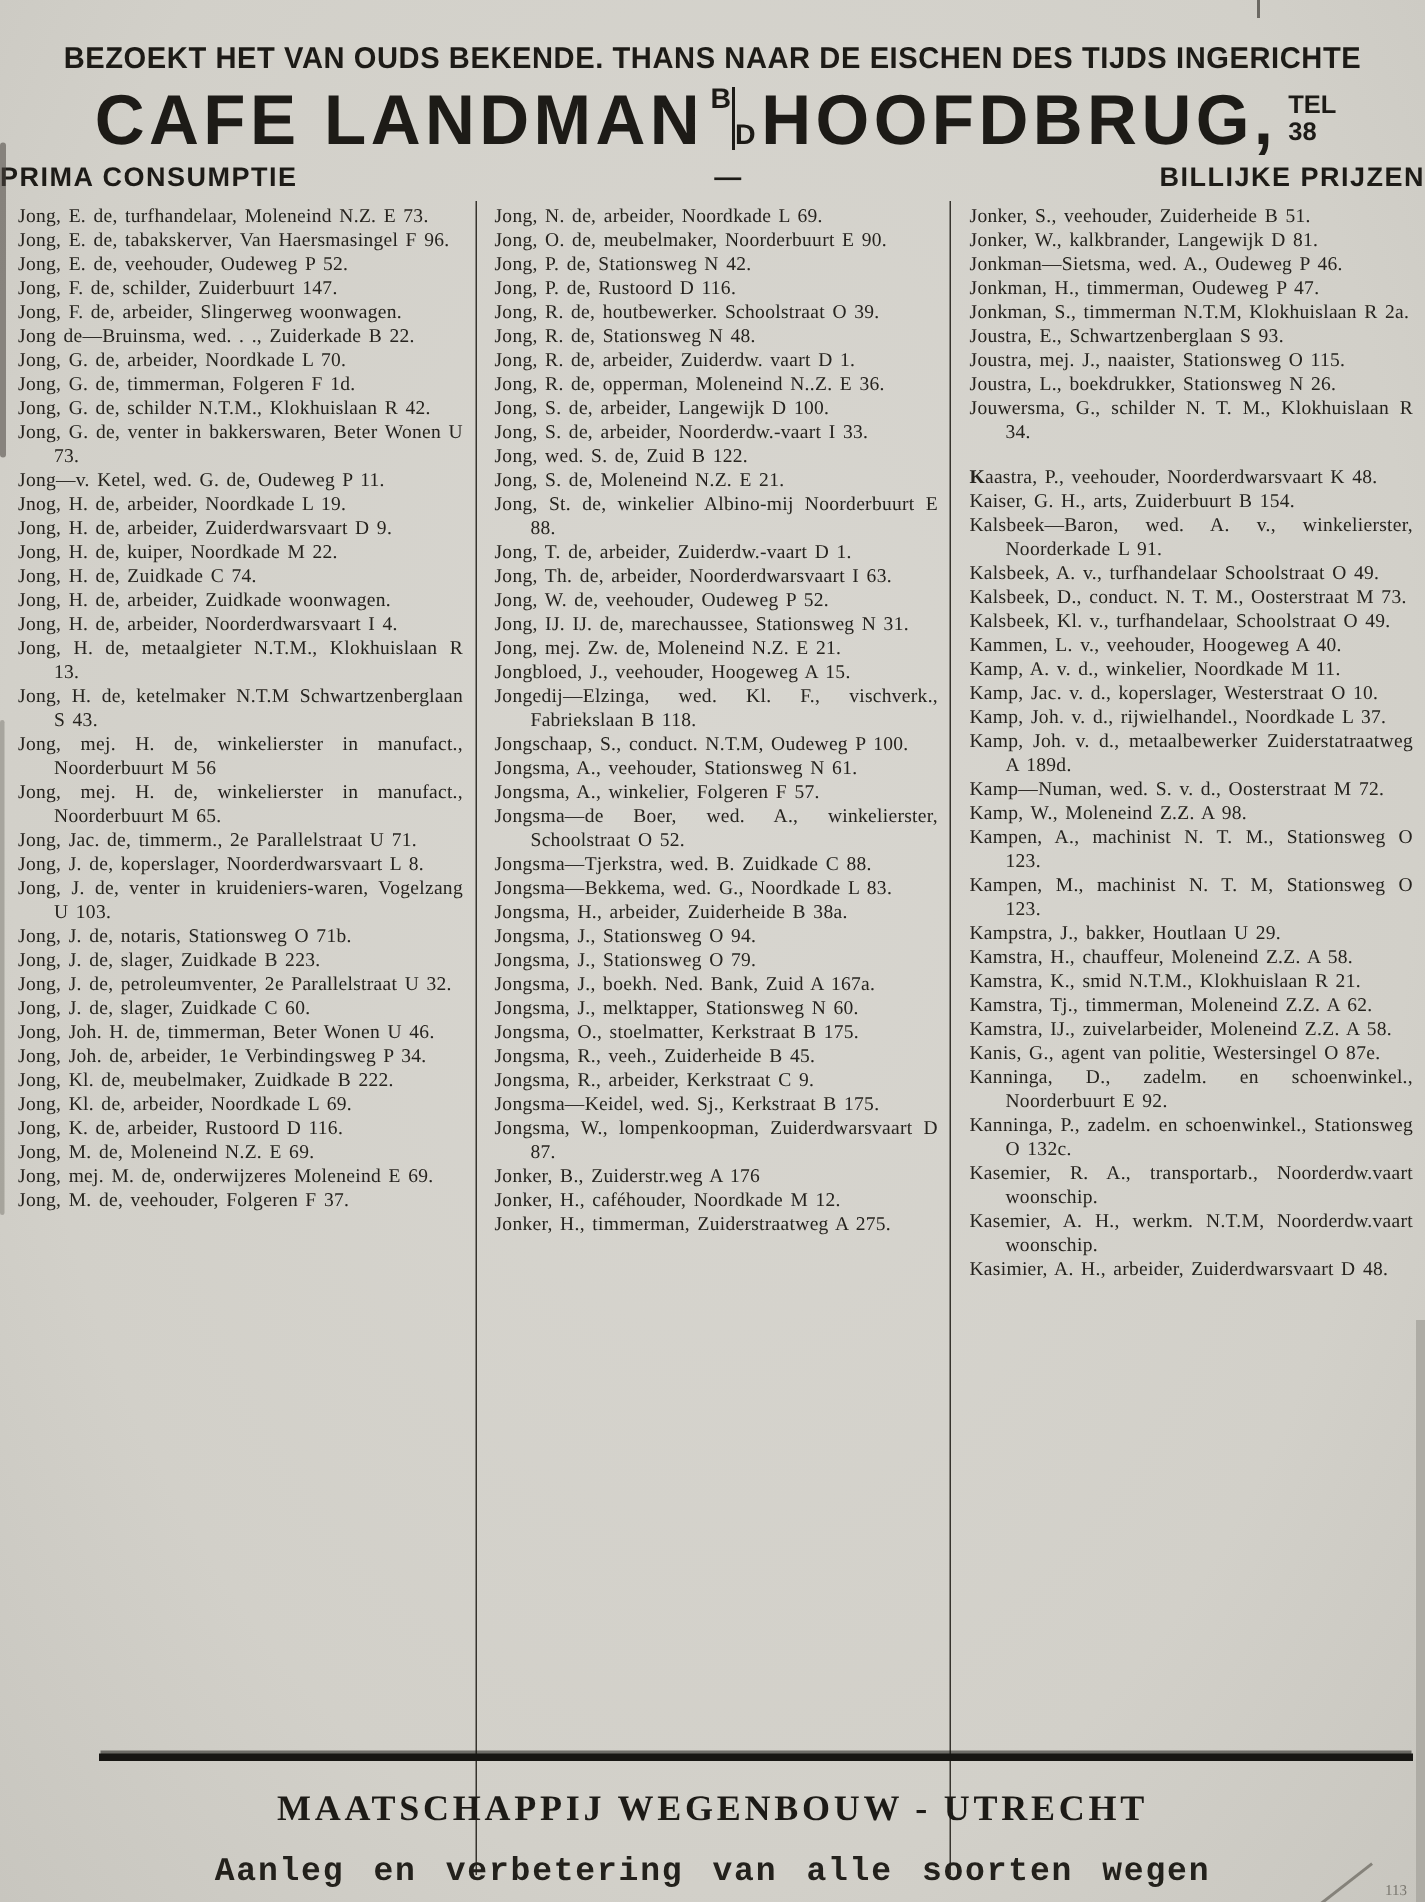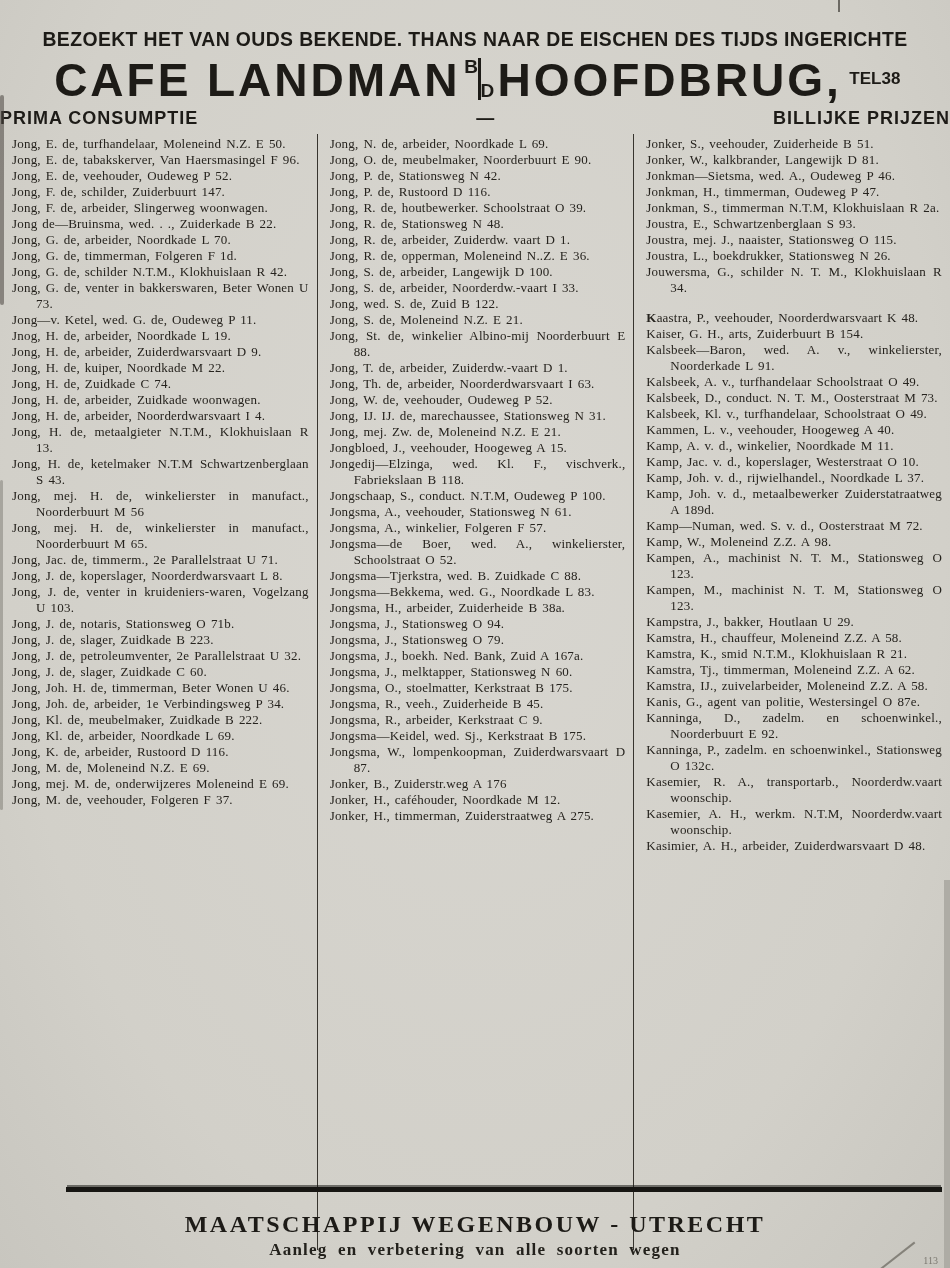--- a/index.html
+++ b/index.html
@@ -25,21 +25,21 @@
     margin-top:2px;height:52px;color:#1d1b17;
   }
   .title-big{
     font-weight:bold;font-size:47px;letter-spacing:3px;line-height:1;
     transform:scaleX(.98);white-space:nowrap;
   }
   .bd-block{position:relative;width:30px;height:46px;flex:0 0 auto;}
   .bd-block .bar{position:absolute;left:14px;top:2px;width:2.5px;height:42px;background:#1d1b17;}
   .bd-top{position:absolute;left:0;top:0;font-weight:bold;font-size:19px;}
   .bd-bottom{position:absolute;right:0;bottom:0;font-weight:bold;font-size:19px;}
-  .tel-block{display:flex;flex-direction:row;align-items:flex-start;line-height:1.05;font-weight:bold;font-size:17px;margin-left:4px;}
+  .tel-block{display:flex;flex-direction:column;align-items:flex-start;line-height:1.05;font-weight:bold;font-size:17px;margin-left:4px;}
   .subline{margin-top:3px;font-weight:bold;font-size:18px;letter-spacing:1px;color:#1d1b17;
     display:flex;justify-content:space-between;gap:26px;}
   
   .columns{
     display:grid;grid-template-columns:1fr 1fr 1fr;
     margin-top:5px;height:1116px;overflow:hidden;
   }
   .col{padding:2px 8px 0 12px;overflow:hidden;}
   .col + .col{border-left:1.5px solid #37342e;}
   .entry{
@@ -50,22 +50,22 @@
   .entry.gap{margin-top:14px;}
   .entry b{font-weight:bold;}
   
   .footer-ad{position:absolute;left:0;right:0;bottom:8px;text-align:center;}
   .footer-rule{height:5px;background:#171613;margin:0 8px 9px 66px;box-shadow:0 -3px 0 -1px #17161388;}
   .footer-line1{
     font-family:"Liberation Serif","DejaVu Serif",serif;
     font-weight:bold;font-size:24px;letter-spacing:2.5px;color:#1d1b17;white-space:nowrap;margin-top:19px;
   }
   .footer-line2{
-    font-family:Liberation Serif, serif;
-    font-weight:bold;font-size:17px;letter-spacing:1.2px;word-spacing:5px;color:#23211c;margin-top:2px;white-space:nowrap;
+    font-family:Liberation Mono, monospace;
+    font-weight:bold;font-size:22px;letter-spacing:1.2px;word-spacing:5px;color:#23211c;margin-top:15px;white-space:nowrap;
   }
   .page-number{position:absolute;right:12px;bottom:2px;font-size:10px;color:#7a776f;}
   
   .art-left1{position:absolute;left:0;top:95px;width:4px;height:210px;background:#4a463f;opacity:.55;border-radius:2px;}
   .art-left2{position:absolute;left:0;top:480px;width:3px;height:330px;background:#5a564e;opacity:.35;border-radius:2px;}
   .art-right{position:absolute;right:0;top:880px;width:6px;height:390px;background:#aeaca5;}
   .art-scratch{position:absolute;right:28px;bottom:4px;width:70px;height:1.5px;background:#57534b;transform:rotate(-38deg);opacity:.6;}
   .art-topmark{position:absolute;left:838px;top:0;width:2px;height:12px;background:#403d37;opacity:.7;}
 </style>
 </head>
@@ -90,21 +90,21 @@
     </div>
     <div class="subline">
       <span>PRIMA CONSUMPTIE</span>
       <span>—</span>
       <span>BILLIJKE PRIJZEN</span>
     </div>
   </div>
 
   <div class="columns">
     <div class="col">
-        <div class="entry">Jong, E. de, turfhandelaar, Moleneind N.Z. E 50.</div>
+        <div class="entry">Jong, E. de, turfhandelaar, Moleneind N.Z. E 73.</div>
         <div class="entry">Jong, E. de, tabakskerver, Van Haersmasingel F 96.</div>
         <div class="entry">Jong, E. de, veehouder, Oudeweg P 52.</div>
         <div class="entry">Jong, F. de, schilder, Zuiderbuurt 147.</div>
         <div class="entry">Jong, F. de, arbeider, Slingerweg woonwagen.</div>
         <div class="entry">Jong de—Bruinsma, wed. . ., Zuiderkade B 22.</div>
         <div class="entry">Jong, G. de, arbeider, Noordkade L 70.</div>
         <div class="entry">Jong, G. de, timmerman, Folgeren F 1d.</div>
         <div class="entry">Jong, G. de, schilder N.T.M., Klokhuislaan R 42.</div>
         <div class="entry">Jong, G. de, venter in bakkerswaren, Beter Wonen U 73.</div>
         <div class="entry">Jong—v. Ketel, wed. G. de, Oudeweg P 11.</div>

